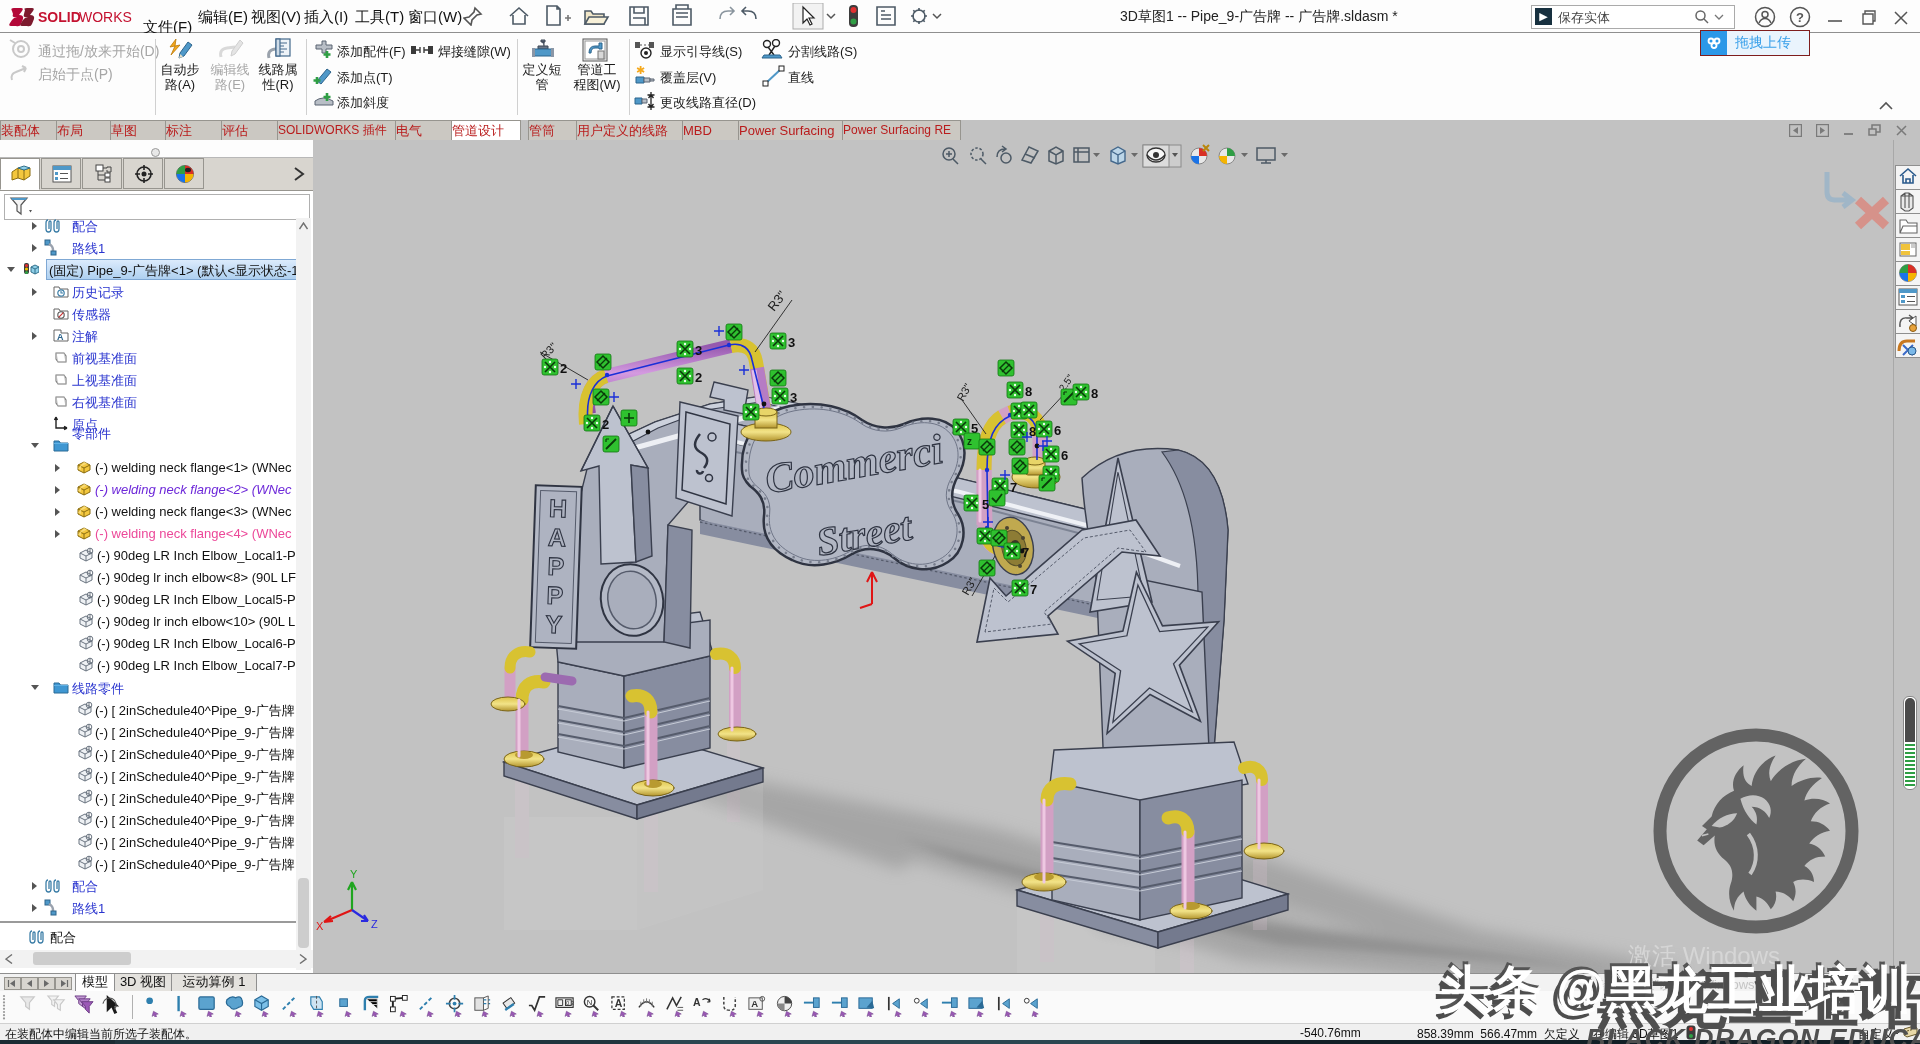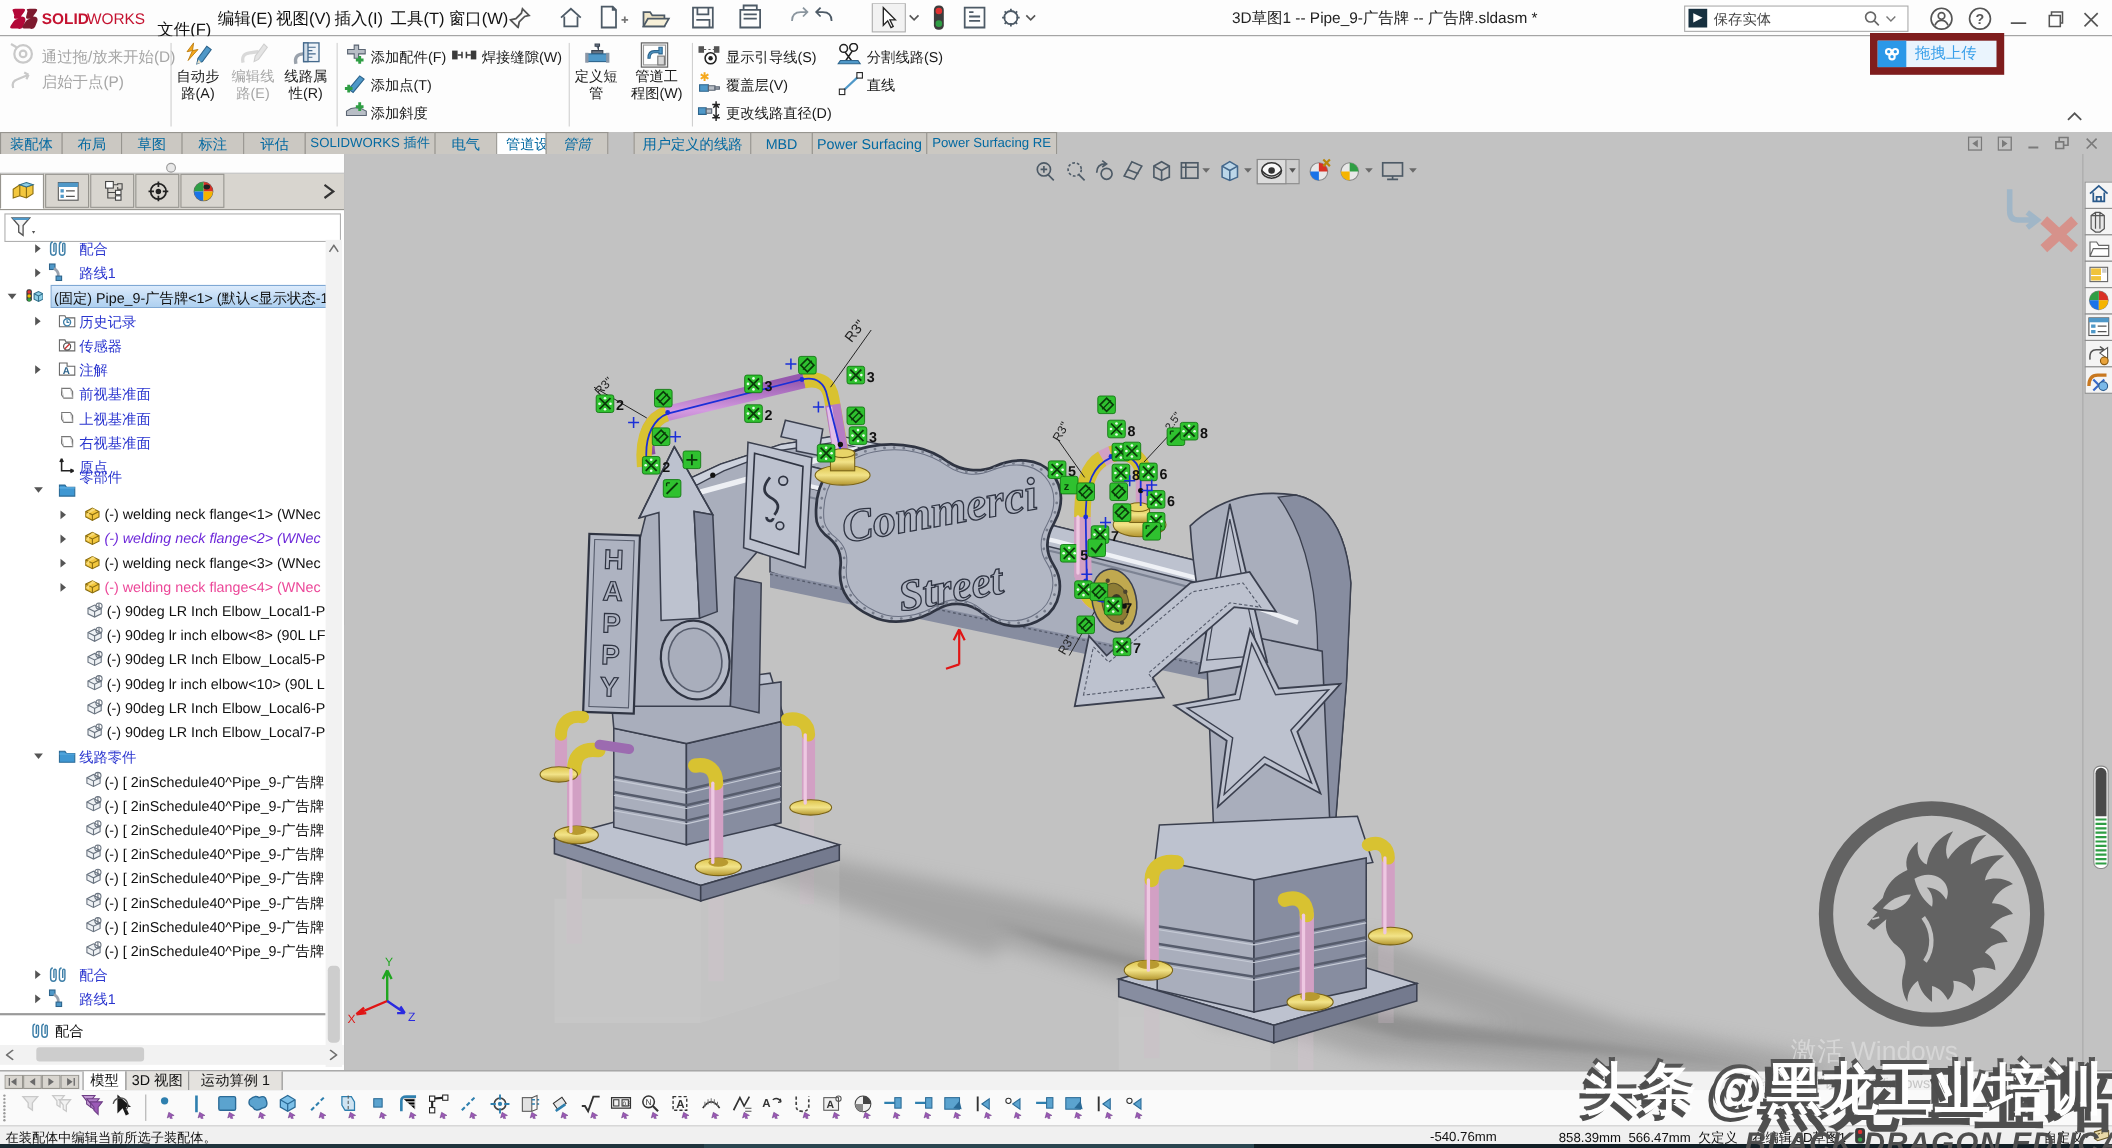--- a/index.html
+++ b/index.html
@@ -6,21 +6,21 @@
   .abs{position:absolute;}
   
   #titlebar{left:0;top:0;width:1920px;height:32px;background:#fdfdfd;border-bottom:1px solid #8f8f8f;}
   .menu{font-size:15px;color:#111;}
   #ribbon{left:0;top:33px;width:1920px;height:87px;background:#fdfdfd;}
   .rtxt{font-size:13px;color:#1a1a1a;}
   .rgray{color:#a6a6a6;}
   .vsep{position:absolute;width:1px;background:#d0d0d0;top:6px;height:76px;}
   
   #tabrow{left:0;top:120px;width:1920px;height:20px;background:#c2c2c2;}
-  .ctab{position:absolute;top:0px;height:19px;background:#cbc8c2;border:1px solid #97958f;border-bottom:none;font-size:13px;color:#0369a1;text-align:center;line-height:19px;overflow:hidden;}
+  .ctab{position:absolute;top:0px;height:19px;background:#cbc8c2;border:1px solid #97958f;border-bottom:none;font-size:13px;color:#b91c1c;line-height:19px;overflow:hidden;}
   .ctab.act{background:#fff;border-bottom:1px solid #fff;height:20px;}
   
   #lpanel{left:0;top:140px;width:313px;height:833px;background:#fff;}
   .ptab{position:absolute;top:18px;height:31px;width:40px;background:#d8d5cf;border:1px solid #97958f;box-sizing:border-box;}
   .treerow{position:absolute;left:0;width:100%;height:22px;font-size:13px;white-space:nowrap;}
   .blue{color:#2a35cf;}
   .arr{position:absolute;width:0;height:0;border-left:5px solid #555;border-top:4px solid transparent;border-bottom:4px solid transparent;}
   .arrd{position:absolute;width:0;height:0;border-top:5px solid #555;border-left:4px solid transparent;border-right:4px solid transparent;}
   
   #btabs{left:0;top:973px;width:1920px;height:18px;background:#f2f2f2;border-top:1px solid #8f8f8f;}
@@ -112,21 +112,21 @@
       <path d="M4 15 L18 15" stroke="#555" stroke-width="1.6"></path>
     </svg>
   <svg class="abs" style="left:1856px;top:6px;" width="22" height="22">
       <path d="M7 8 L7 18 L17 18 L17 8 Z" fill="none" stroke="#555" stroke-width="1.4"></path>
       <path d="M9 8 L9 5 L19 5 L19 15 L17 15" fill="none" stroke="#555" stroke-width="1.4"></path>
     </svg>
   <svg class="abs" style="left:1890px;top:6px;" width="22" height="22">
       <path d="M5 6 L17 18 M17 6 L5 18" stroke="#555" stroke-width="1.5"></path>
     </svg>
 
-  <div class="abs" style="left:1700px;top:30px;width:108px;height:24px;background:#eaf4fd;border:7px solid #7f1d1d;z-index:5;">
+  <div class="abs" style="left:1700px;top:30px;width:108px;height:24px;background:#eaf4fd;border:1px solid #7f1d1d;z-index:5;">
     <div class="abs" style="left:0;top:0;width:26px;height:24px;background:#2b98e8;">
       <svg class="abs" style="left:4px;top:4px;" width="18" height="16" viewBox="0 0 18 16">
           <circle cx="6" cy="6" r="3.4" fill="#fff"></circle>
           <circle cx="12" cy="6" r="3.4" fill="#fff"></circle>
           <circle cx="9" cy="10.5" r="3.4" fill="#fff"></circle>
           <circle cx="6" cy="6" r="1.5" fill="#2b98e8"></circle>
           <circle cx="12" cy="6" r="1.5" fill="#2b98e8"></circle>
           <circle cx="9" cy="10.5" r="1.5" fill="#2b98e8"></circle>
         </svg>
     </div>
@@ -249,21 +249,21 @@
 
 <div class="abs" id="tabrow">
   <div class="ctab" style="left:0px;width:55px;">装配体</div>
   <div class="ctab" style="left:56px;width:53px;">布局</div>
   <div class="ctab" style="left:110px;width:54px;">草图</div>
   <div class="ctab" style="left:165px;width:55px;">标注</div>
   <div class="ctab" style="left:221px;width:55px;">评估</div>
   <div class="ctab" style="left:277px;width:117px;font-size:12px;">SOLIDWORKS 插件</div>
   <div class="ctab" style="left:395px;width:55px;">电气</div>
   <div class="ctab act" style="left:451px;width:68px;">管道设计</div>
-  <div class="ctab" style="left:496px;width:55px;font-style:italic;">管筒</div>
+  <div class="ctab" style="left:528px;width:55px;">管筒</div>
   <div class="ctab" style="left:576px;width:105px;">用户定义的线路</div>
   <div class="ctab" style="left:682px;width:55px;">MBD</div>
   <div class="ctab" style="left:738px;width:103px;">Power Surfacing</div>
   <div class="ctab" style="left:842px;width:117px;font-size:12px;">Power Surfacing RE</div>
 
   <svg class="abs" style="left:1789px;top:4px;" width="13" height="13">
       <rect x="0.5" y="0.5" width="12" height="12" fill="none" stroke="#7a7a7a" stroke-width="1.4"></rect>
       <path d="M9 3 L4 6.5 L9 10 Z" fill="#7a7a7a"></path>
     </svg>
   <svg class="abs" style="left:1816px;top:4px;" width="13" height="13">

